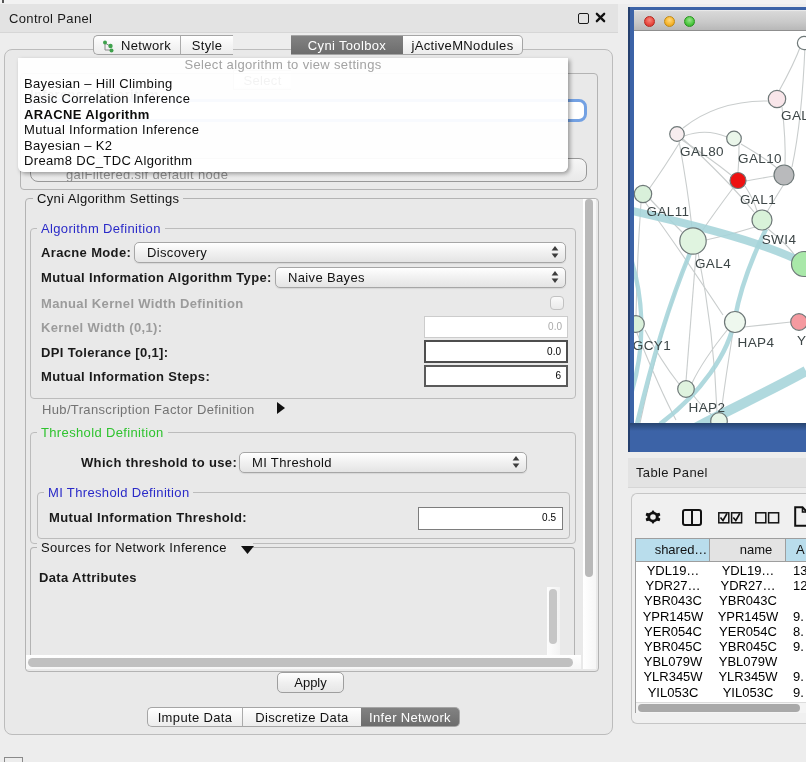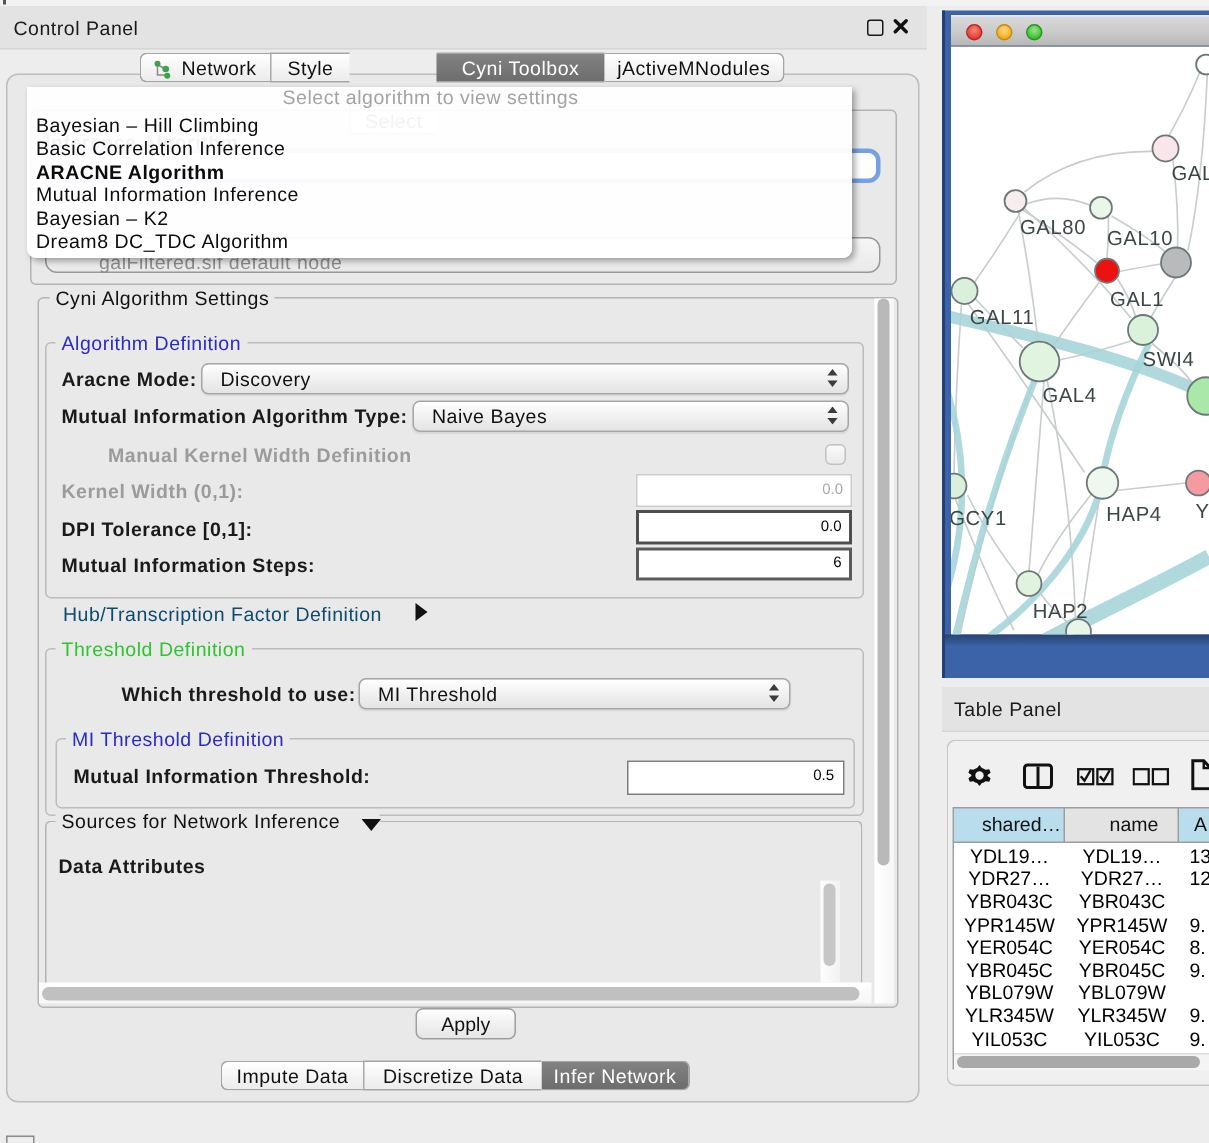--- a/index.html
+++ b/index.html
@@ -1,20 +1,20 @@
 <!DOCTYPE html>
 <html><head>
 <meta charset="utf-8">
 <style>
   html,body{margin:0;padding:0;}
   body{width:806px;height:762px;overflow:hidden;background:#ededed;
        font-family:"Liberation Sans",sans-serif;-webkit-font-smoothing:antialiased;}
   #root{position:relative;width:806px;height:762px;overflow:hidden;}
   .abs{position:absolute;}
-  .lbl{font-size:13px;color:#0c4a6e;white-space:nowrap;letter-spacing:0.35px;}
+  .lbl{font-size:13px;color:#737373;white-space:nowrap;letter-spacing:0.35px;}
   .blbl{font-size:13px;font-weight:bold;color:#1a1a1a;white-space:nowrap;letter-spacing:0.35px;}
   .glbl{font-size:13px;font-weight:bold;color:#9b9b9b;white-space:nowrap;letter-spacing:0.35px;}
   .group{position:absolute;border:1px solid #b3b3b3;border-radius:4px;}
   .gtitle{position:absolute;background:#e9e9e9;padding:0 4px;font-size:13px;white-space:nowrap;line-height:13px;letter-spacing:0.35px;}
   .combo{position:absolute;border:1px solid #a6a6a6;border-radius:5px;
          background:linear-gradient(#ffffff,#f2f2f2 45%,#e4e4e4);
          box-shadow:0 1px 1px rgba(0,0,0,0.08);}
   .combotext{position:absolute;font-size:13px;color:#111;white-space:nowrap;letter-spacing:0.35px;}
   .tfield{position:absolute;background:#fff;font-size:10px;text-align:right;white-space:nowrap;}
   .seg{position:absolute;height:20px;border-top:1px solid #a5a5a5;border-bottom:1px solid #a5a5a5;
@@ -75,21 +75,21 @@
     </svg>
 
   <div class="blbl abs" style="left:41px;top:270px;">Mutual Information Algorithm Type:</div>
   <div class="combo" style="left:275px;top:267px;width:291px;height:21px;box-sizing:border-box;"></div>
   <div class="combotext" style="left:288px;top:270px;">Naive Bayes</div>
   <svg class="abs" style="left:551px;top:271px;" width="8" height="12" viewBox="0 0 8 12">
       <path d="M4 0 L7.4 4.4 L0.6 4.4 Z" fill="#3c3c3c"></path>
       <path d="M4 12 L7.4 7.6 L0.6 7.6 Z" fill="#3c3c3c"></path>
     </svg>
 
-  <div class="glbl abs" style="left:41px;top:296px;margin-left:31px;">Manual Kernel Width Definition</div>
+  <div class="glbl abs" style="left:41px;top:296px;">Manual Kernel Width Definition</div>
   <div class="abs" style="left:550px;top:296px;width:14px;height:14px;border:1px solid #c2c2c2;border-radius:4px;background:linear-gradient(#fafafa,#eaeaea);box-sizing:border-box;"></div>
 
   <div class="glbl abs" style="left:41px;top:320px;">Kernel Width (0,1):</div>
   <div class="tfield" style="left:424px;top:316px;width:144px;height:22px;border:1px solid #cccccc;box-sizing:border-box;color:#a9a9a9;line-height:20px;padding-right:5px;">0.0</div>
 
   <div class="blbl abs" style="left:41px;top:345px;">DPI Tolerance [0,1]:</div>
   <div class="tfield" style="left:424px;top:340px;width:144px;height:23px;border:2px solid #4e4e4e;box-sizing:border-box;color:#000;line-height:19px;padding-right:5px;">0.0</div>
 
   <div class="blbl abs" style="left:41px;top:369px;">Mutual Information Steps:</div>
   <div class="tfield" style="left:424px;top:365px;width:144px;height:22px;border:2px solid #5a5a5a;box-sizing:border-box;color:#000;line-height:18px;padding-right:5px;">6</div>
@@ -131,21 +131,21 @@
 
   <div class="abs" style="left:277px;top:672px;width:67px;height:21px;border:1px solid #9e9e9e;border-radius:5px;background:linear-gradient(#ffffff,#f0f0f0 50%,#e6e6e6);box-sizing:border-box;text-align:center;font-size:13px;line-height:19px;color:#111;">Apply</div>
 
   <div class="seg first" style="left:147px;top:707px;width:95px;box-sizing:border-box;">Impute Data</div>
   <div class="seg div" style="left:242px;top:707px;width:119px;box-sizing:border-box;">Discretize Data</div>
   <div class="seg sel last" style="left:361px;top:707px;width:99px;box-sizing:border-box;">Infer Network</div>
 
   <div class="abs" style="left:4px;top:757px;width:19px;height:10px;border:1.5px solid #8a8a8a;background:#ededed;box-sizing:border-box;"></div>
 
   <div class="abs" style="left:18px;top:58px;width:550px;height:114px;background:rgba(255,255,255,0.95);border-radius:0 0 6px 6px;box-shadow:2px 2px 4px rgba(0,0,0,0.35);"></div>
-  <div class="abs" style="left:18px;top:58px;width:528px;text-align:center;font-size:13px;color:#a3a3a3;line-height:15px;top:57px;letter-spacing:0.35px;text-indent:10px;">Select algorithm to view settings</div>
+  <div class="abs" style="left:4px;top:58px;width:528px;text-align:center;font-size:13px;color:#a3a3a3;line-height:15px;top:57px;letter-spacing:0.35px;text-indent:10px;padding-left:10px;">Select algorithm to view settings</div>
   <div class="abs" style="left:24px;top:76px;font-size:13px;color:#0c0c0c;line-height:15.4px;white-space:nowrap;letter-spacing:0.35px;">Bayesian – Hill Climbing<br>Basic Correlation Inference<br><b>ARACNE Algorithm</b><br>Mutual Information Inference<br>Bayesian – K2<br>Dream8 DC_TDC Algorithm</div>
 
   <div class="abs" style="left:628px;top:7px;width:178px;height:445px;background:#3c63a7;"></div>
   <div class="abs" style="left:628px;top:7px;width:2px;height:445px;background:#26406e;"></div>
 
   <div class="abs" style="left:630px;top:423px;width:176px;height:8px;background:linear-gradient(#27446f,#3c63a7);"></div>
 
   <div class="abs" style="left:634px;top:10px;width:172px;height:20px;background:linear-gradient(#f0f0f0,#d8d8d8 8%,#c9c9c9 60%,#b8b8b8);border-bottom:1px solid #8f8f8f;"></div>
   <div class="abs" style="left:644px;top:15.5px;width:11px;height:11px;border-radius:50%;background:radial-gradient(circle at 50% 35%,#f7867d,#e8493f 60%,#ce342b);border:0.5px solid #b5271f;box-sizing:border-box;"></div>
   <div class="abs" style="left:664px;top:15.5px;width:11px;height:11px;border-radius:50%;background:radial-gradient(circle at 50% 35%,#ffd97e,#f6b42c 60%,#dd9a18);border:0.5px solid #c28a12;box-sizing:border-box;"></div>

